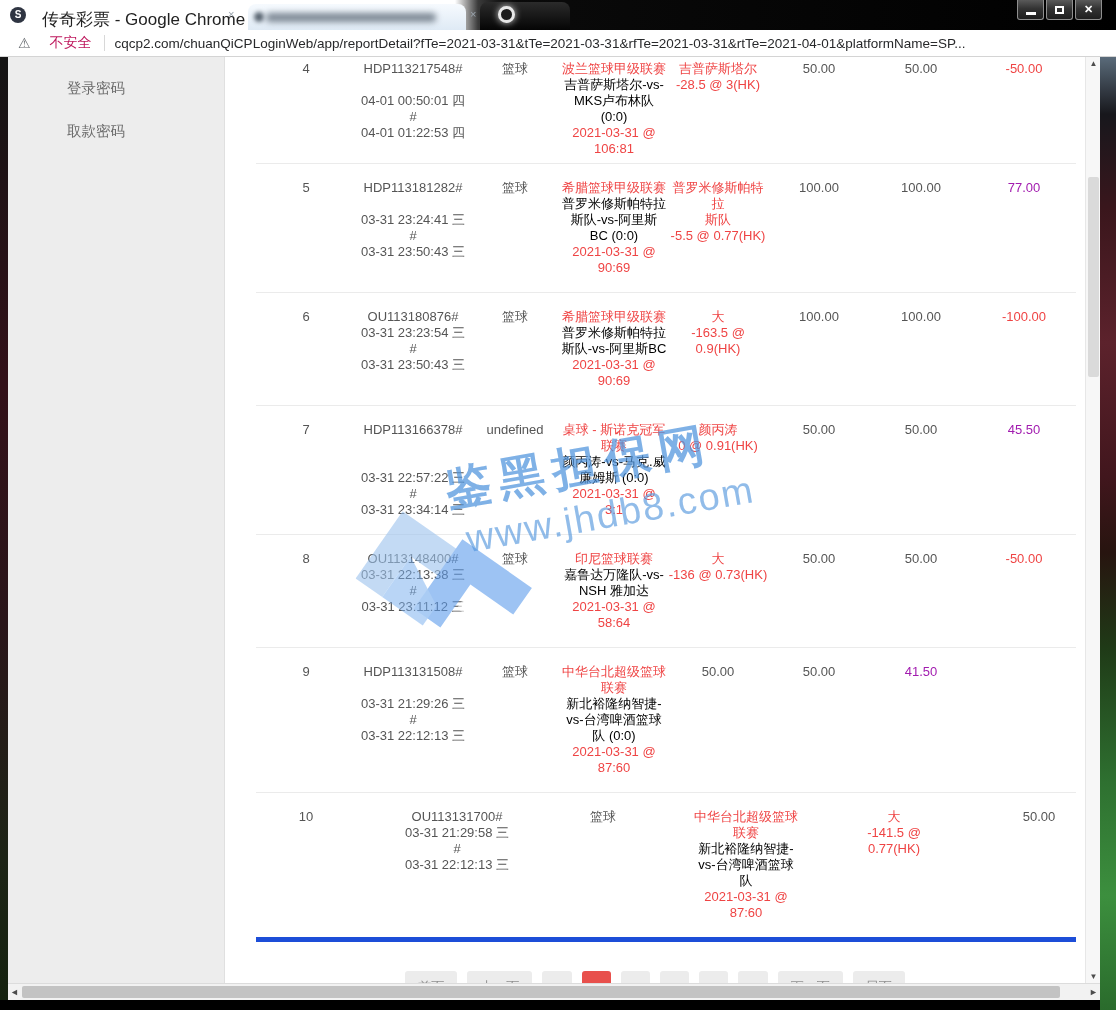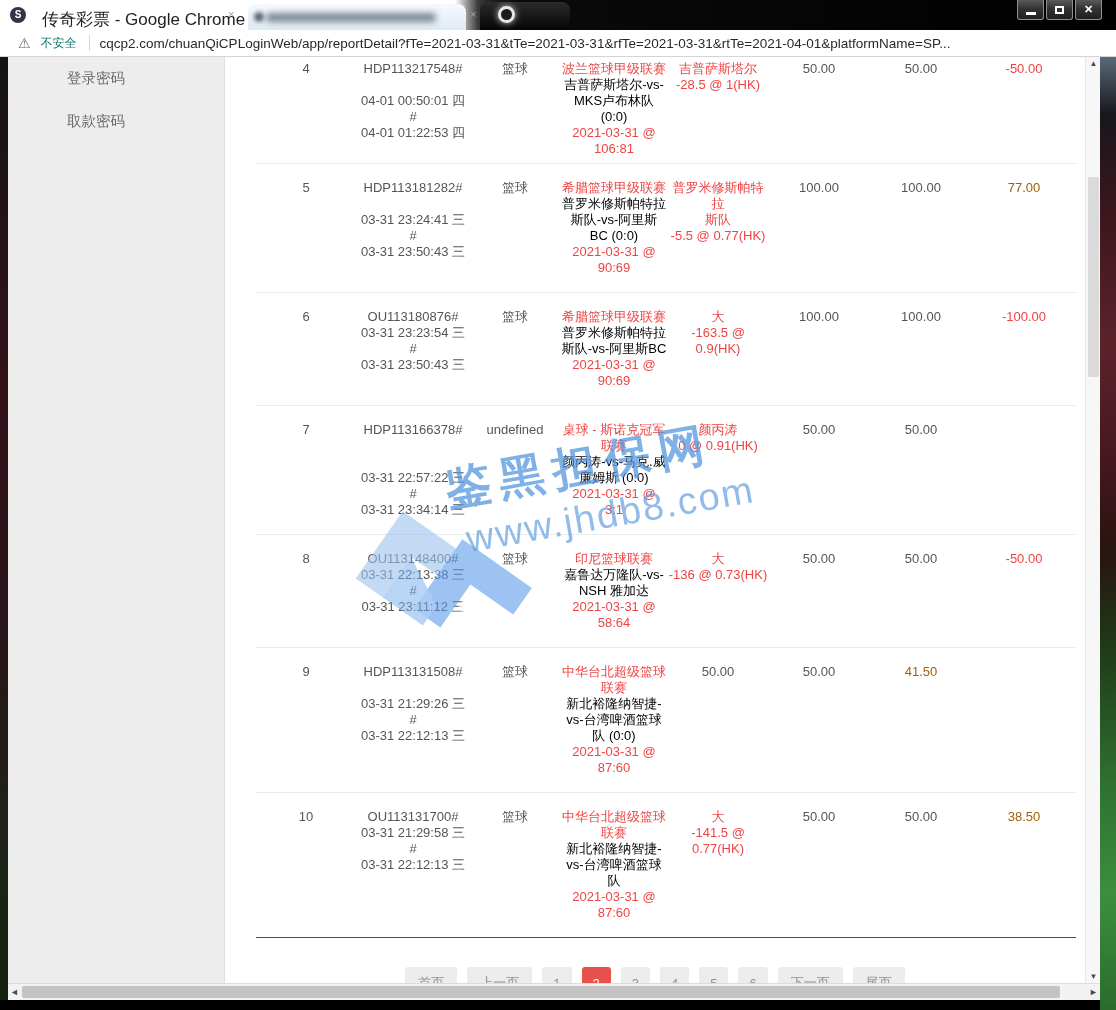--- a/index.html
+++ b/index.html
@@ -26,49 +26,49 @@
   .win-btn { width:27px; height:20px; margin-left:2px; border:1px solid #8f8f8f; border-top:none;
     border-radius:0 0 3px 3px; background:linear-gradient(180deg,#5a5a5a 0%,#333 45%,#1f1f1f 100%);
     display:flex; align-items:center; justify-content:center; color:#fff; }
   .glyph-min { width:10px; height:3px; background:#fff; margin-top:7px; }
   .glyph-max { width:9px; height:8px; border:2px solid #fff; }
   .glyph-close { font-size:11px; font-weight:bold; line-height:1; }
 
   .urlbar { position:absolute; left:0; top:30px; width:1116px; height:27px; background:#fff;
     border-bottom:1px solid #d4d4d4; display:flex; align-items:center; }
   .warn-icon { margin-left:18px; color:#5f6368; font-size:14px; line-height:1; }
-  .sec-label { margin-left:10px; color:#0f766e; font-size:12px; }
+  .sec-label { margin-left:19px; color:#be185d; font-size:14px; }
   .url-sep { width:1px; height:16px; background:#d8d8d8; margin:0 10px 0 12px; }
   .url-text { color:#28292b; font-size:13.5px; white-space:nowrap; overflow:hidden; max-width:960px; }
 
   
   .frame-left { position:absolute; left:0; top:57px; width:8px; height:943px;
     background:linear-gradient(180deg,#141414 0%,#331119 35%,#2a161a 60%,#1d2416 85%,#15220f 100%); }
   .frame-right { position:absolute; left:1100px; top:57px; width:16px; height:953px;
     background:linear-gradient(180deg,#5a6b7a 0%,#17171c 6%,#3a161c 16%,#5c222c 30%,#41161d 44%,#27140f 52%,#1f3a17 62%,#2e7030 76%,#3c8f3e 88%,#2a6b2c 100%); }
   .frame-bottom { position:absolute; left:0; top:1000px; width:1116px; height:10px;
     background:linear-gradient(to right,#2a0e13 0%,#33101six 0%,#33101a 38%,#120607 48%,#050505 55%,#0c0d0d 60%,#bfe9e9 74%,#e7fbfb 92%,#d9f2f2 100%); }
 
   
   .sidebar { position:absolute; left:8px; top:57px; width:217px; height:926px; background:#ededed;
-    border-right:1px solid #e0e0e0; }
+    border-right:1px solid #e0e0e0; padding-top:10px; }
   .side-item { width:100%; text-align:center; padding:12px 40px 12px 0; font-size:14.5px; color:#6b6b6b; cursor:pointer; }
 
   
   .content { position:absolute; left:225px; top:57px; width:860px; height:926px; background:#fff; overflow:hidden; }
   .report-table { width:820px; margin-left:31px; }
   .row { display:grid; grid-template-columns:100px 114px 90px 108px 100px 102px 102px 104px;
     padding:16px 0; border-bottom:1px solid #ebebeb; font-size:13px; line-height:16px; text-align:center; color:#555; }
   .row:first-child { padding-top:4px; padding-bottom:6px; }
-  .row:last-child { border-bottom:1px solid #1d4ed8; }
+  .row:last-child { border-bottom:5px solid #1d4ed8;gap:44px; }
   .ln { min-height:16px; }
   .blue { color:#ef4444; }
   .red { color:#000000; }
   .res-red { color:#ef4444; }
-  .res-blue { color:#a16207; }
+  .res-blue { color:#a21caf; }
 
   .pagination { display:flex; justify-content:center; gap:10px; margin-top:29px; }
   .pg-btn { background:#ececec; color:#909090; font-size:13px; border:none; border-radius:3px;
     padding:7px 13px; font-family:"Liberation Sans",sans-serif; cursor:pointer; }
   .pg-btn.num { padding:7px 11px; }
   .pg-btn.active { background:#e8504c; color:#fff; }
 
   
   .watermark { position:absolute; left:128px; top:368px; width:430px; height:240px;
     transform:rotate(-10deg); pointer-events:none; z-index:6; }
@@ -144,21 +144,21 @@
     <div class="c-sport">篮球</div>
     <div class="c-match">
           <div class="ln blue">波兰篮球甲级联赛</div>
           <div class="ln red">吉普萨斯塔尔-vs-</div>
           <div class="ln red">MKS卢布林队 (0:0)</div>
           <div class="ln blue">2021-03-31 @</div>
           <div class="ln blue">106:81</div>
         </div>
     <div class="c-bet">
           <div class="ln blue">吉普萨斯塔尔</div>
-          <div class="ln blue">-28.5 @ 1(HK)</div>
+          <div class="ln blue">-28.5 @ 3(HK)</div>
         </div>
     <div class="c-amt1">50.00</div>
     <div class="c-amt2">50.00</div>
     <div class="c-res res-red">-50.00</div>
   </div>
 
   <div class="row">
     <div class="c-seq">5</div>
     <div class="c-id">
           <div class="ln">HDP113181282#</div>
@@ -229,20 +229,21 @@
           <div class="ln red">廉姆斯 (0:0)</div>
           <div class="ln blue">2021-03-31 @</div>
           <div class="ln blue">3:1</div>
         </div>
     <div class="c-bet">
           <div class="ln blue">颜丙涛</div>
           <div class="ln blue">0 @ 0.91(HK)</div>
         </div>
     <div class="c-amt1">50.00</div>
     <div class="c-amt2">50.00</div>
+    <div class="c-res res-blue">45.50</div>
   </div>
 
   <div class="row">
     <div class="c-seq">8</div>
     <div class="c-id">
           <div class="ln">OU113148400#</div>
           <div class="ln">03-31 22:13:38 三</div>
           <div class="ln">#</div>
           <div class="ln">03-31 23:11:12 三</div>
         </div>

